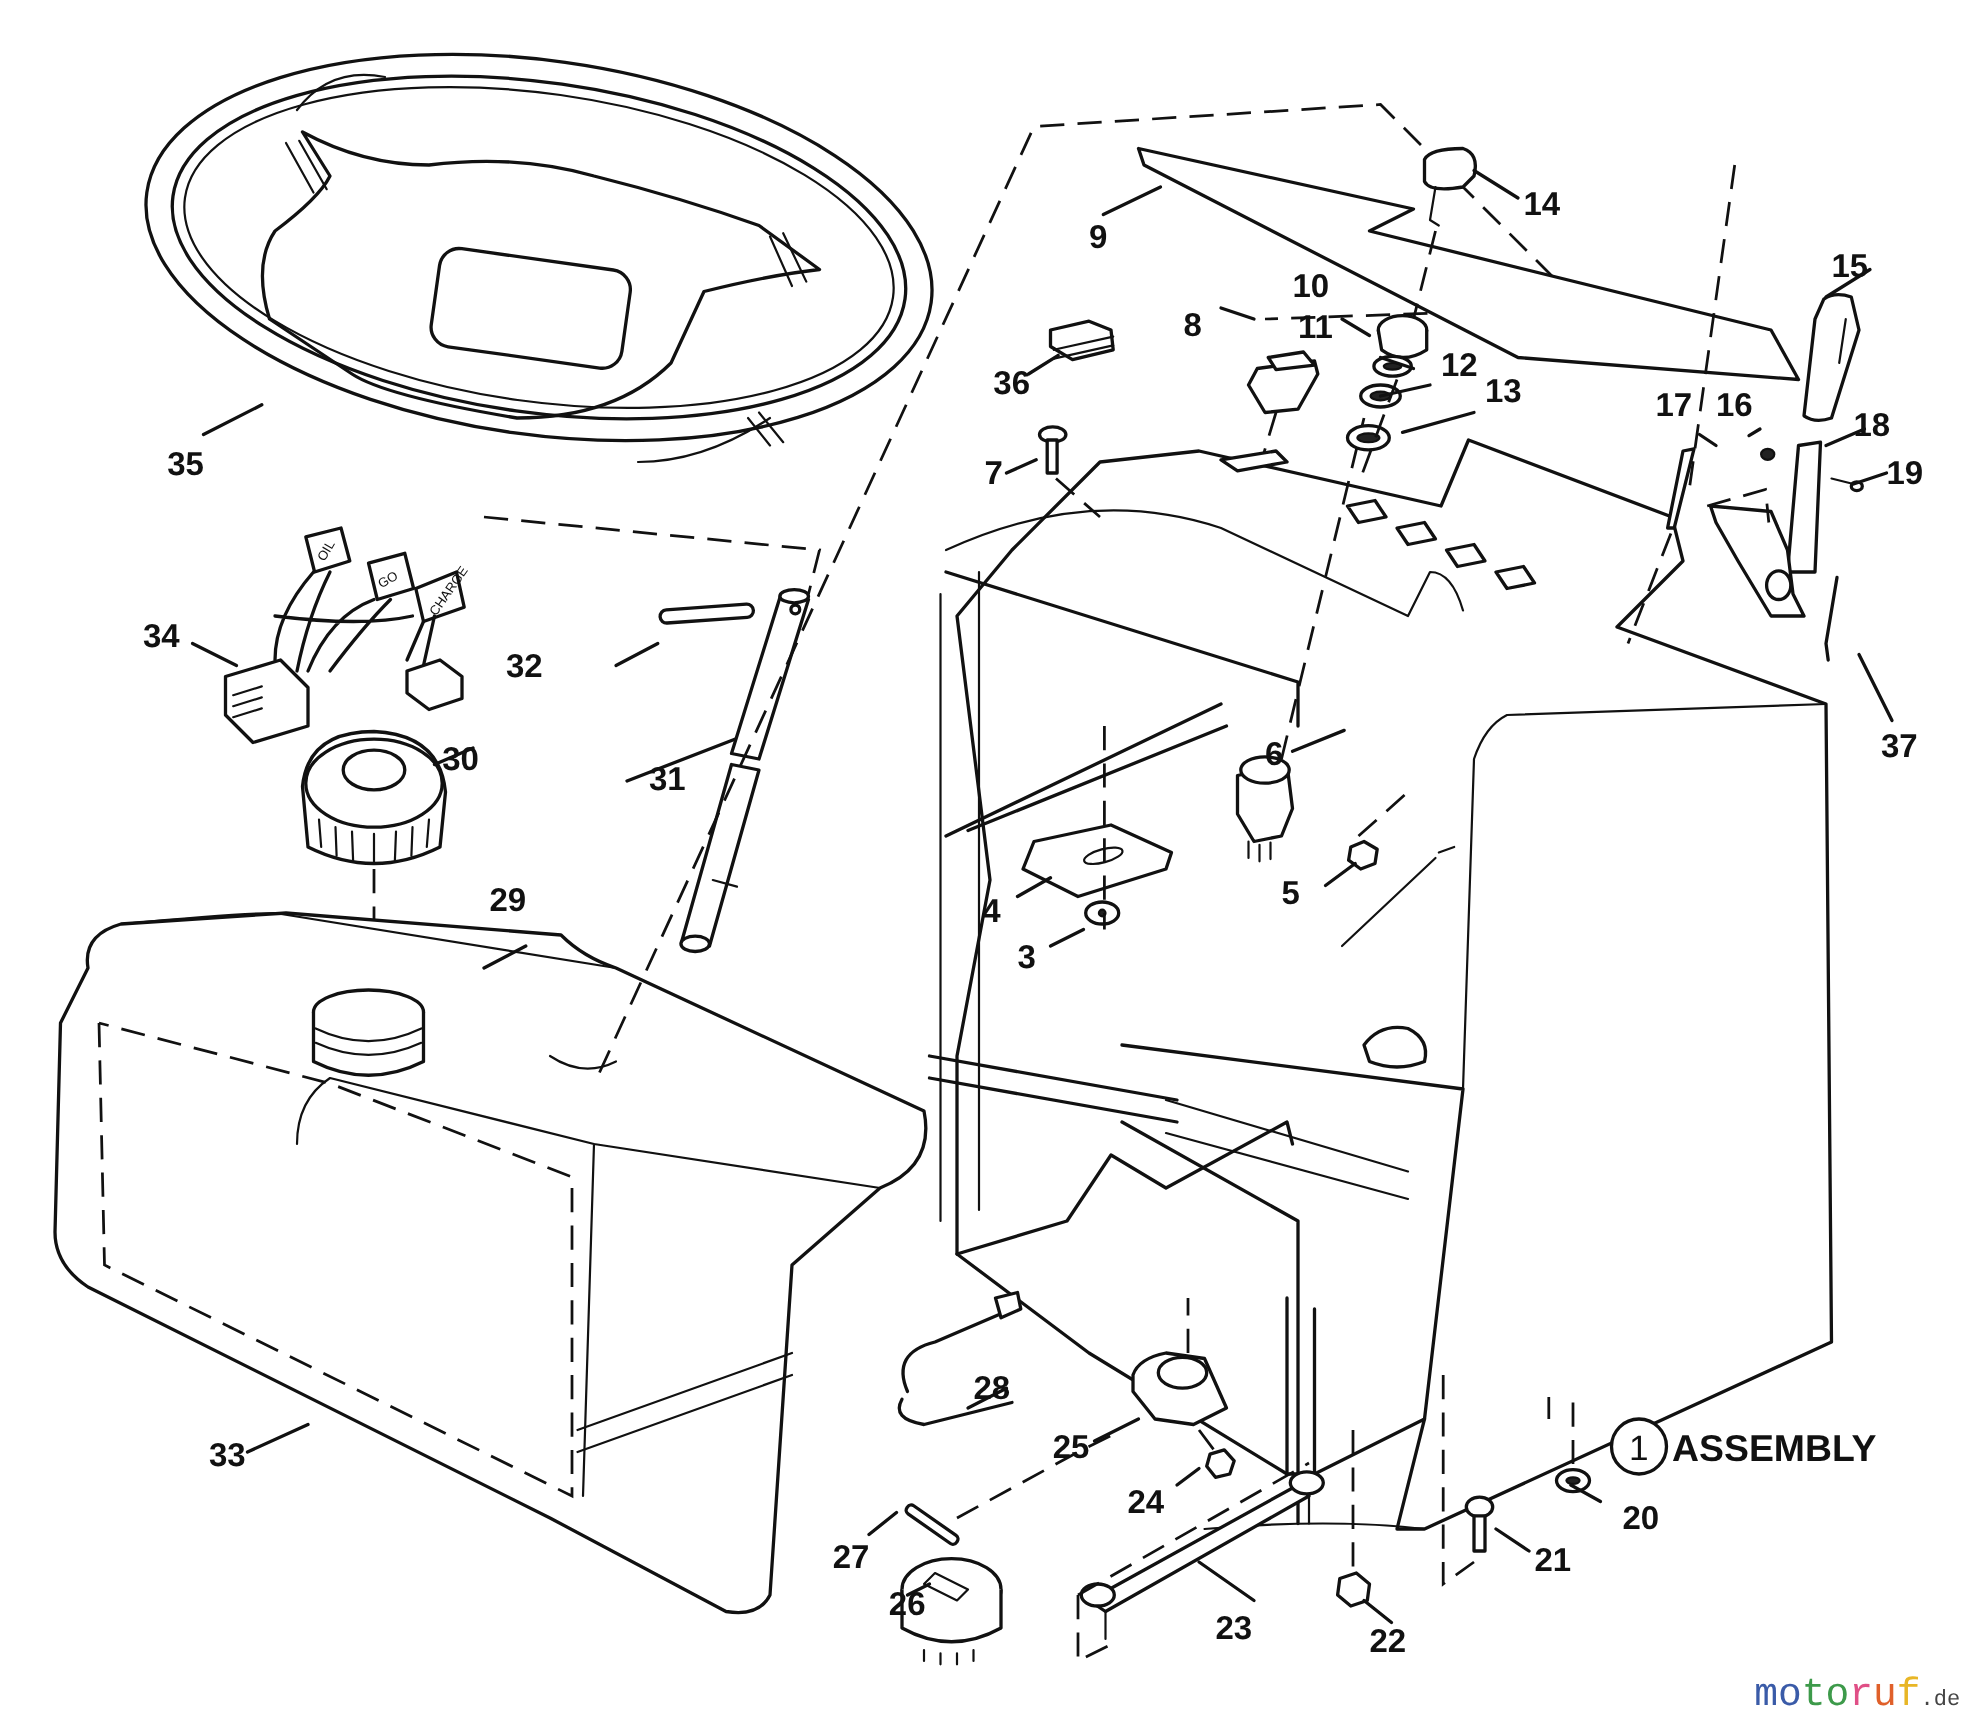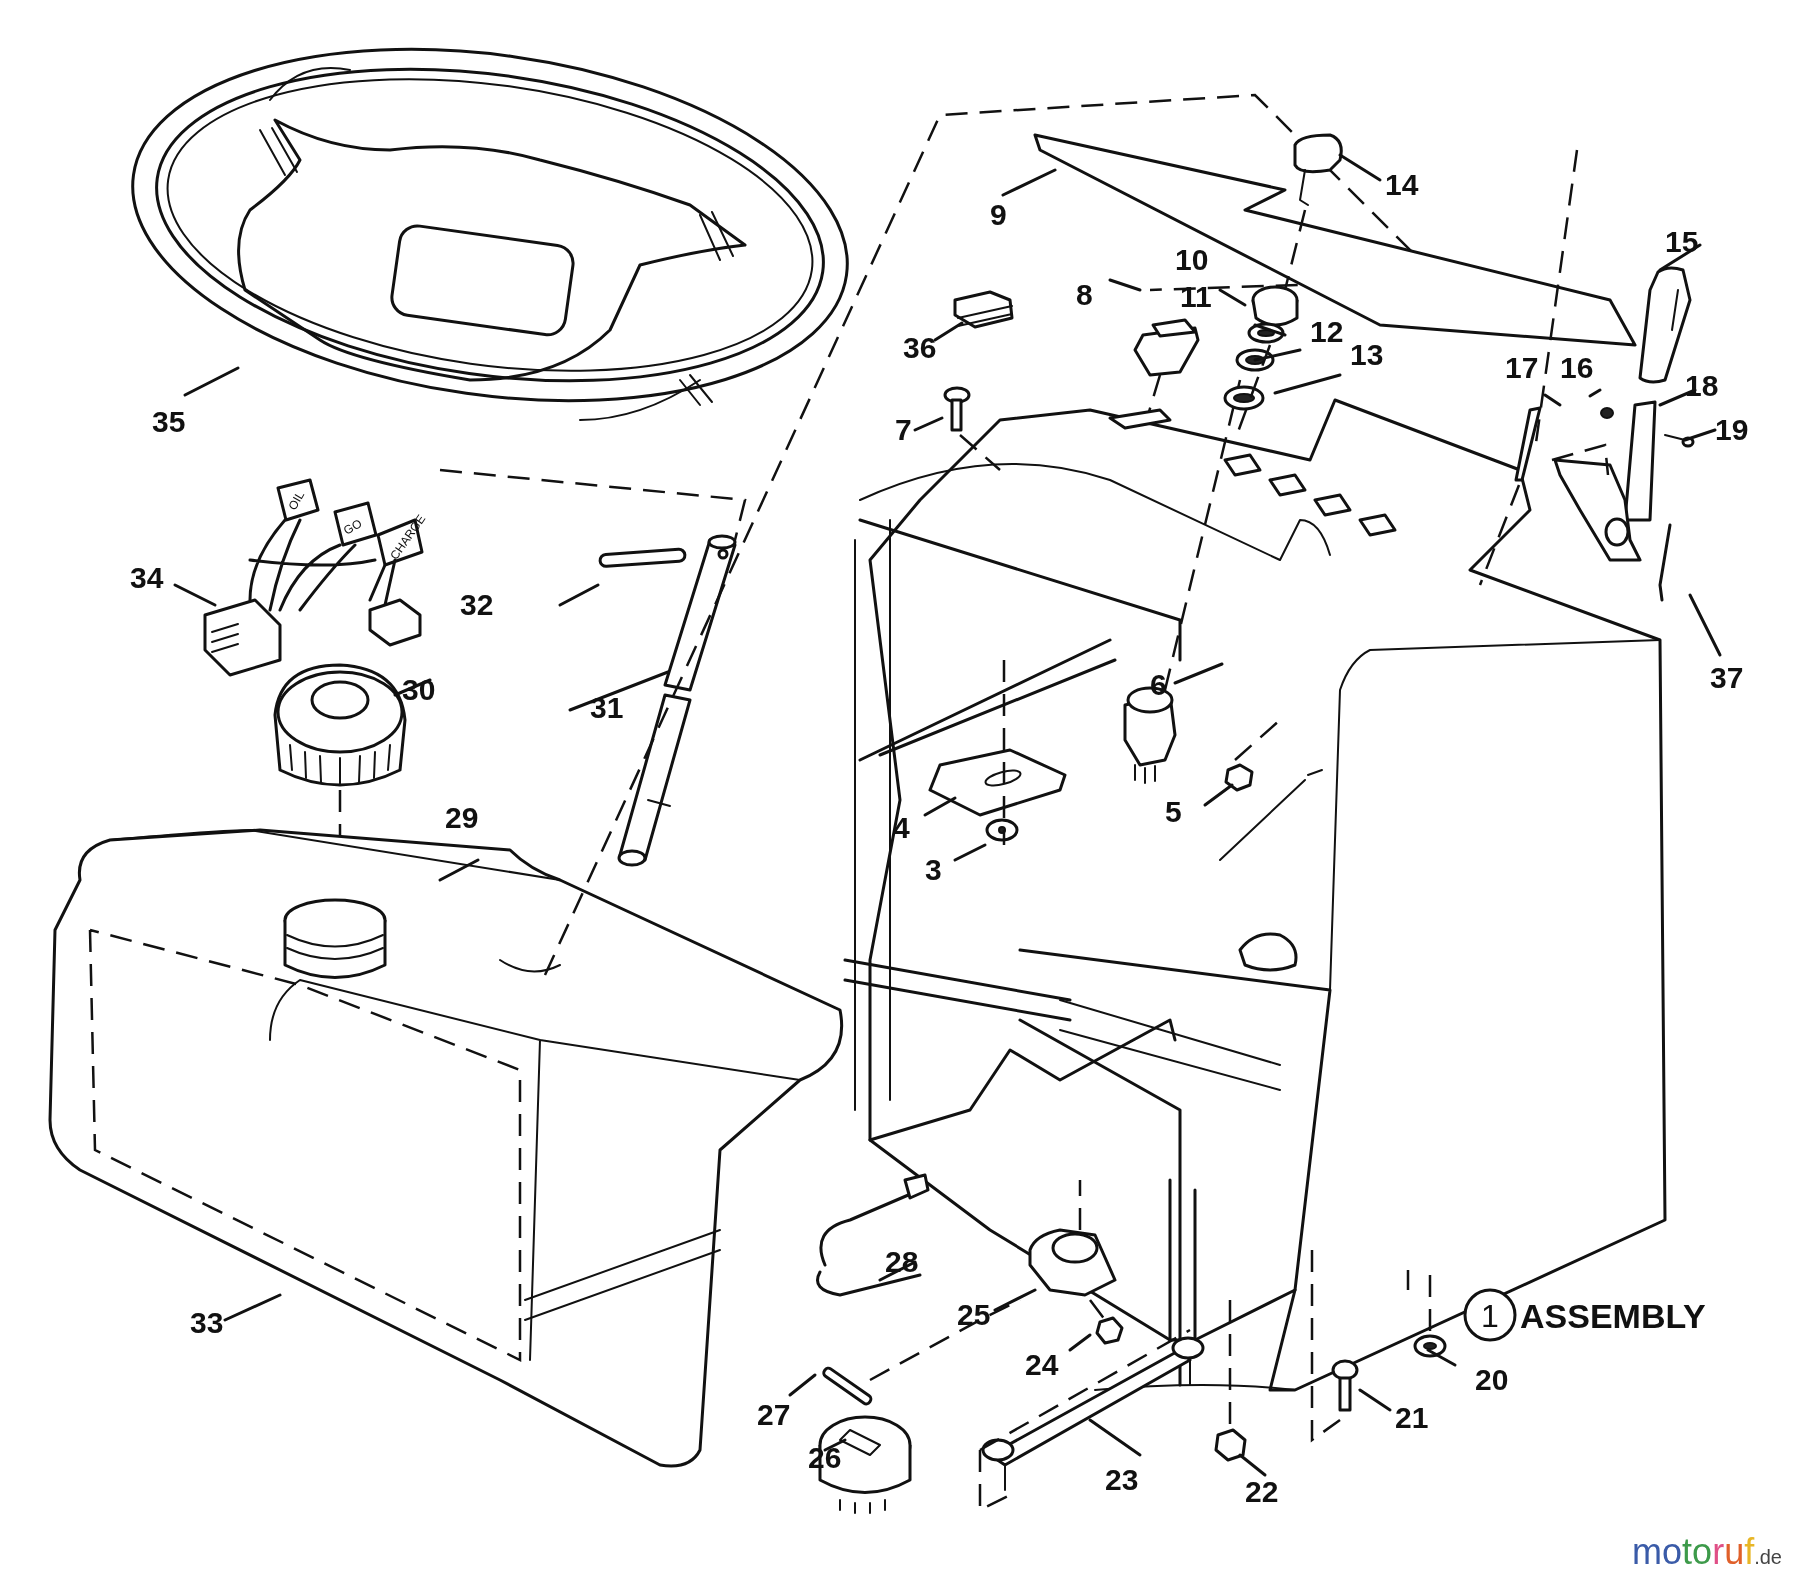--- a/index.html
+++ b/index.html
@@ -8,21 +8,21 @@
     .ln { fill: none; stroke: #111; stroke-width: 3; stroke-linejoin: round; stroke-linecap: round; }
     .thin { fill: none; stroke: #111; stroke-width: 2; stroke-linejoin: round; stroke-linecap: round; }
     .dash { fill: none; stroke: #111; stroke-width: 2.5; stroke-dasharray: 22 12; }
     .leader { fill: none; stroke: #111; stroke-width: 3; stroke-linecap: round; }
     .part { fill: #fff; stroke: #111; stroke-width: 3; stroke-linejoin: round; }
     .dark { fill: #222; stroke: #111; stroke-width: 2; }
     .callout { font-family: "Liberation Sans", sans-serif; font-weight: bold; font-size: 30px; fill: #111; transform-box: fill-box; }
     .assembly-text { font-family: "Liberation Sans", sans-serif; font-weight: bold; font-size: 34px; fill: #111; }
     .assembly-num { font-family: "Liberation Sans", sans-serif; font-size: 32px; fill: #111; }
     .tiny { font-family: "Liberation Sans", sans-serif; font-size: 12px; fill: #111; }
-    #watermark { position: absolute; right: 18px; bottom: 2px; font-family: Liberation Sans, sans-serif; font-size: 36px; letter-spacing: 0px; }
+    #watermark { position: absolute; right: 18px; bottom: 14px; font-family: Liberation Mono, monospace; font-size: 36px; letter-spacing: 0px; }
     #watermark .de { font-size: 20px; color: #444; }
   </style>
 </head>
 <body>
 
 <svg id="diagram" viewBox="0 0 1800 1575" xmlns="http://www.w3.org/2000/svg">
 
   <g>
     <ellipse class="ln" cx="490" cy="225" rx="360" ry="170" transform="rotate(8 490 225)"></ellipse>
     <ellipse class="ln" cx="490" cy="225" rx="336" ry="150" transform="rotate(8 490 225)"></ellipse>

